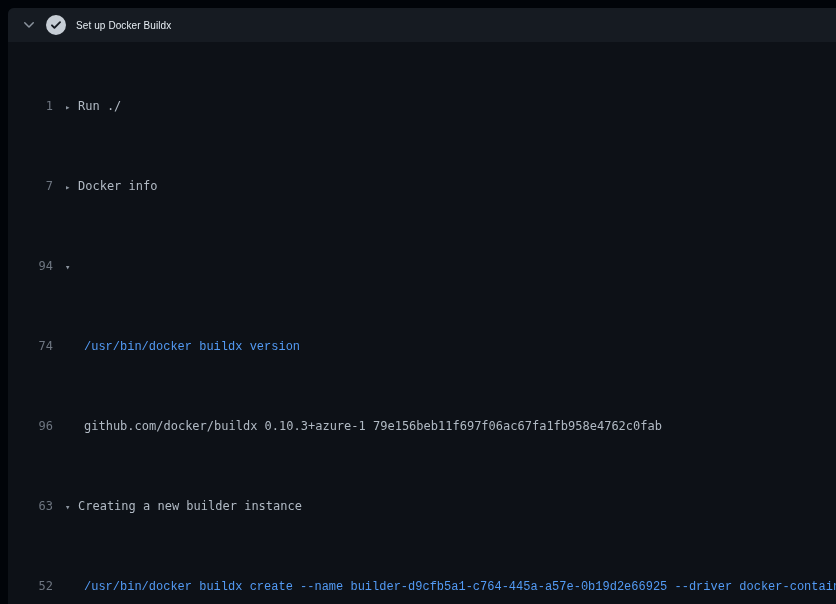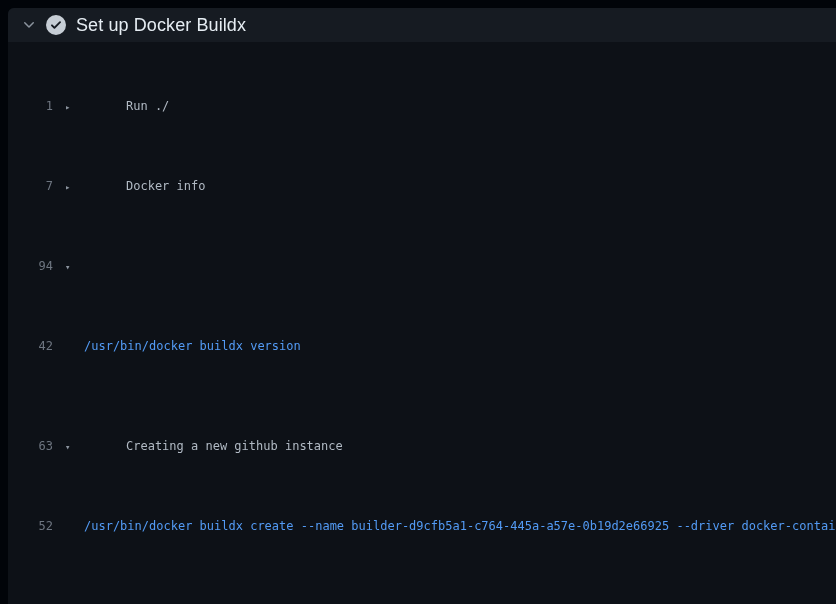--- a/index.html
+++ b/index.html
@@ -38,21 +38,21 @@
     align-items: center;
     justify-content: center;
   }
   .statusico {
     width: 20px;
     height: 20px;
     flex: 0 0 20px;
   }
   .step-title {
     margin-left: 10px;
-    font-size: 18px;
+    font-size: 10px;
     font-weight: 400;
     color: var(--title, #e6edf3);
     letter-spacing: 0.1px;
   }
   .log-body {
     padding-top: 14px;
     font-family: "DejaVu Sans Mono", "Liberation Mono", monospace;
     font-size: 12px;
     line-height: 20px;
     white-space: pre;
@@ -70,22 +70,22 @@
     cursor: pointer;
   }
   .arrow {
     flex: 0 0 13px;
     margin-left: 12px;
     color: var(--group_arrow, #8b949e);
     font-size: 9px;
     cursor: pointer;
   }
   .text { color: var(--text, #b1bac4); }
-  .text.group { color: var(--text, #b1bac4); cursor: pointer; margin-left: 48px; }
-  .text.cmd { color: var(--command_blue, #539bf5); padding-left: 6px; }
+  .text.group { color: var(--text, #b1bac4); cursor: pointer; }
+  .text.cmd { color: var(--command_blue, #539bf5); padding-left: 6px; font-family: Liberation Mono, monospace; }
   .text.out { padding-left: 6px; }
 </style>
 </head>
 <body>
 
 <div class="log-card">
 
   <div class="step-header">
     <span class="chev">
       <svg width="16" height="16" viewBox="0 0 16 16" aria-hidden="true">
@@ -112,30 +112,35 @@
     <span class="arrow">▸</span>
     <span class="text group">Docker info</span>
   </div>
 
   <div class="row">
     <span class="num">94</span>
     <span class="arrow">▾</span>
   </div>
 
   <div class="row">
-    <span class="num">42</span>
+    <span class="num">74</span>
     <span class="arrow"></span>
     <span class="text cmd">/usr/bin/docker buildx version</span>
   </div>
 
+  <div class="row">
+    <span class="num">96</span>
+    <span class="arrow"></span>
+    <span class="text out">github.com/docker/buildx 0.10.3+azure-1 79e156beb11f697f06ac67fa1fb958e4762c0fab</span>
+  </div>
 
   <div class="row">
     <span class="num">63</span>
     <span class="arrow">▾</span>
-    <span class="text group">Creating a new github instance</span>
+    <span class="text group">Creating a new builder instance</span>
   </div>
 
   <div class="row">
     <span class="num">52</span>
     <span class="arrow"></span>
     <span class="text cmd">/usr/bin/docker buildx create --name builder-d9cfb5a1-c764-445a-a57e-0b19d2e66925 --driver docker-container</span>
   </div>
 
   
 

